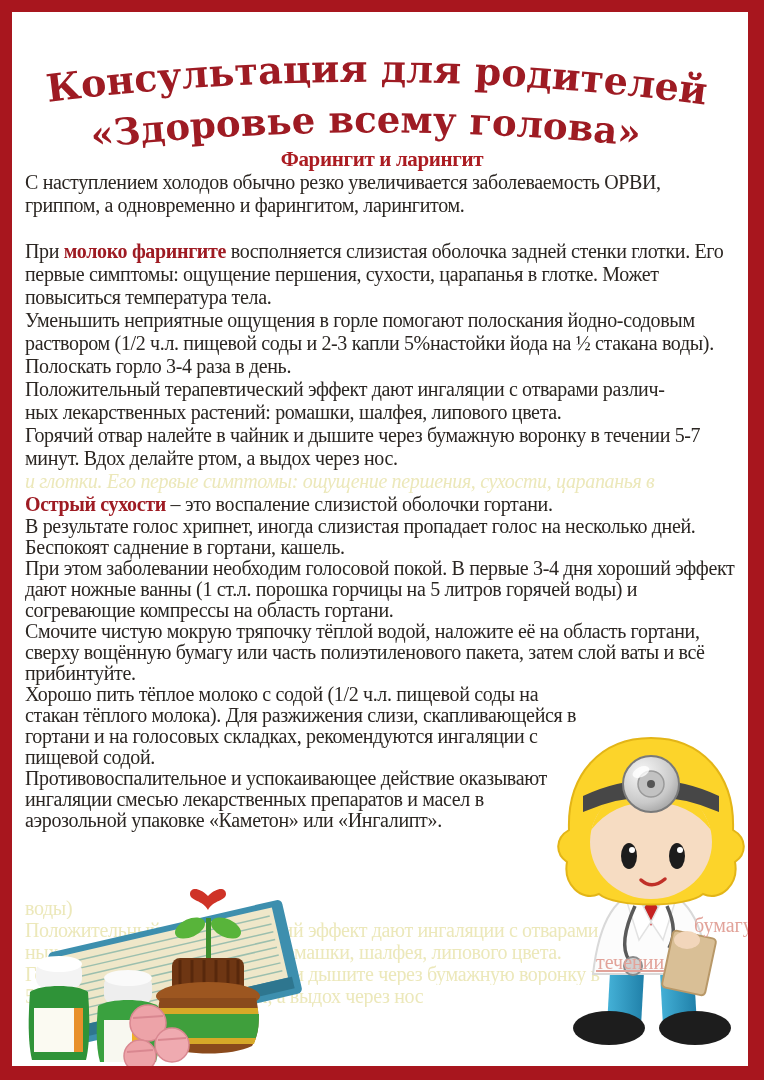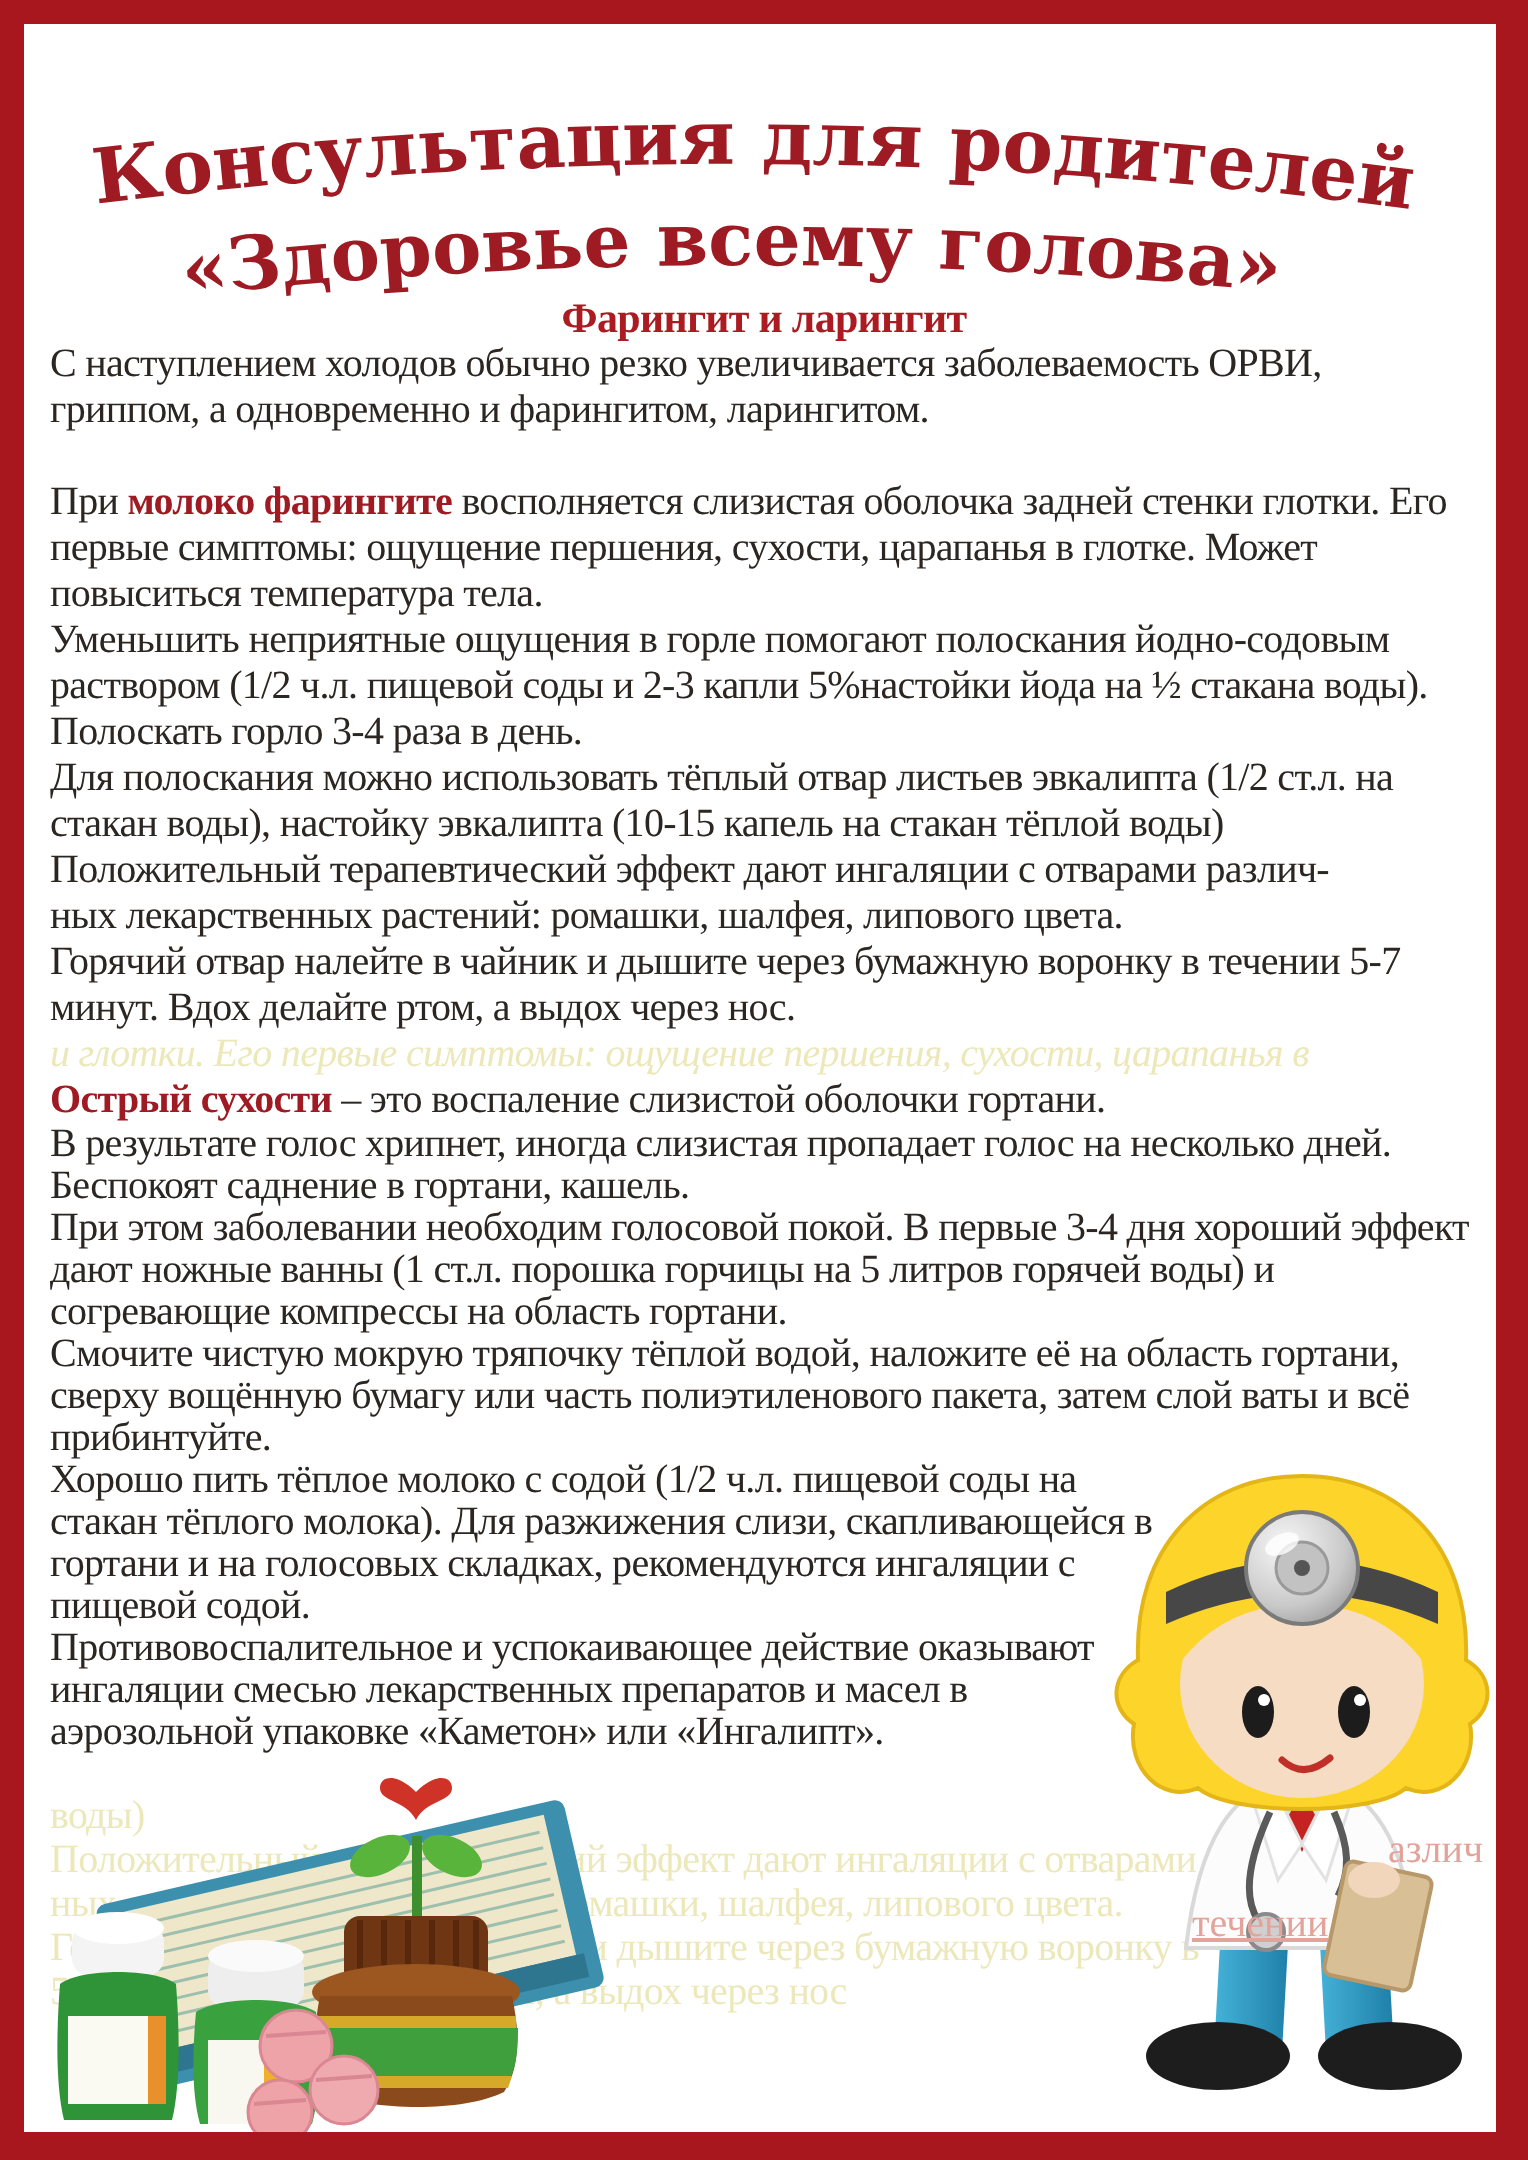--- a/index.html
+++ b/index.html
@@ -52,40 +52,39 @@
       <textPath href="#arc2">«Здоровье всему голова»</textPath>
     </text>
   </svg>
 
   <div class="content">
     <p class="sec-head">Фарингит и ларингит</p>
     <p>С наступлением холодов обычно резко увеличивается заболеваемость ОРВИ, гриппом, а одновременно и фарингитом, ларингитом.</p>
     <div class="spacer"></div>
     <p><span>При </span><span class="bold-red">молоко фарингите</span><span> восполняется слизистая оболочка задней стенки глотки. Его первые симптомы: ощущение першения, сухости, царапанья в глотке. Может повыситься температура тела.</span></p>
     <p>Уменьшить неприятные ощущения в горле помогают полоскания йодно-содовым раствором (1/2 ч.л. пищевой соды и 2-3 капли 5%настойки йода на ½ стакана воды). Полоскать горло 3-4 раза в день.</p>
-    <p>Для полоскания можно использовать тёплый отвар листьев эвкалипта (1/2 ст.л. на стакан воды), настойку эвкалипта (10-15 капель на стакан тёплой воды)</p>
     <p><span>Положительный терапевтический эффект дают ингаляции с отварами различ-</span><br><span>ных лекарственных растений: ромашки, шалфея, липового цвета.</span></p>
     <p>Горячий отвар налейте в чайник и дышите через бумажную воронку в течении 5-7 минут. Вдох делайте ртом, а выдох через нос.</p>
     <p class="ghost-line">и глотки. Его первые симптомы: ощущение першения, сухости, царапанья в</p>
     <p><span class="bold-red">Острый сухости</span><span> – это воспаление слизистой оболочки гортани.</span></p>
     <p class="tight">В результате голос хрипнет, иногда слизистая пропадает голос на несколько дней. Беспокоят саднение в гортани, кашель.</p>
     <p class="tight">При этом заболевании необходим голосовой покой. В первые 3-4 дня хороший эффект дают ножные ванны (1 ст.л. порошка горчицы на 5 литров горячей воды) и согревающие компрессы на область гортани.</p>
     <p class="tight">Смочите чистую мокрую тряпочку тёплой водой, наложите её на область гортани, сверху вощённую бумагу или часть полиэтиленового пакета, затем слой ваты и всё прибинтуйте.</p>
     <p class="tight narrow">Хорошо пить тёплое молоко с содой (1/2 ч.л. пищевой соды на стакан тёплого молока). Для разжижения слизи, скапливающейся в гортани и на голосовых складках, рекомендуются ингаляции с пищевой содой.</p>
     <p class="tight narrow">Противовоспалительное и успокаивающее действие оказывают ингаляции смесью лекарственных препаратов и масел в аэрозольной упаковке «Каметон» или «Ингалипт».</p>
   </div>
 
   <div class="ghost-bottom">
     <div> воды)</div>
     <div>Положительный терапевтический эффект дают ингаляции с отварами различ</div>
     <div>ных лекарственных растений: ромашки, шалфея, липового цвета.</div>
     <div>Горячий отвар налейте в чайник и дышите через бумажную воронку в</div>
     <div>5-7 минут. Вдох делайте ртом, а выдох через нос</div>
   </div>
-  <span class="pink-frag f1">азлич</span>
+  <span class="pink-frag f1">бумагу</span>
   <span class="pink-frag f2">течении</span>
 
   <svg class="meds" viewBox="0 0 300 180">
 
     <g transform="rotate(-13 150 85)">
       <rect x="35" y="38" width="240" height="96" rx="5" fill="#3d8fae"></rect>
       <rect x="46" y="44" width="218" height="72" fill="#efe7c9"></rect>
       <g stroke="#9cbfae" stroke-width="1.5">
         <line x1="50" y1="52" x2="260" y2="52"></line>
           <line x1="50" y1="60" x2="260" y2="60"></line>

